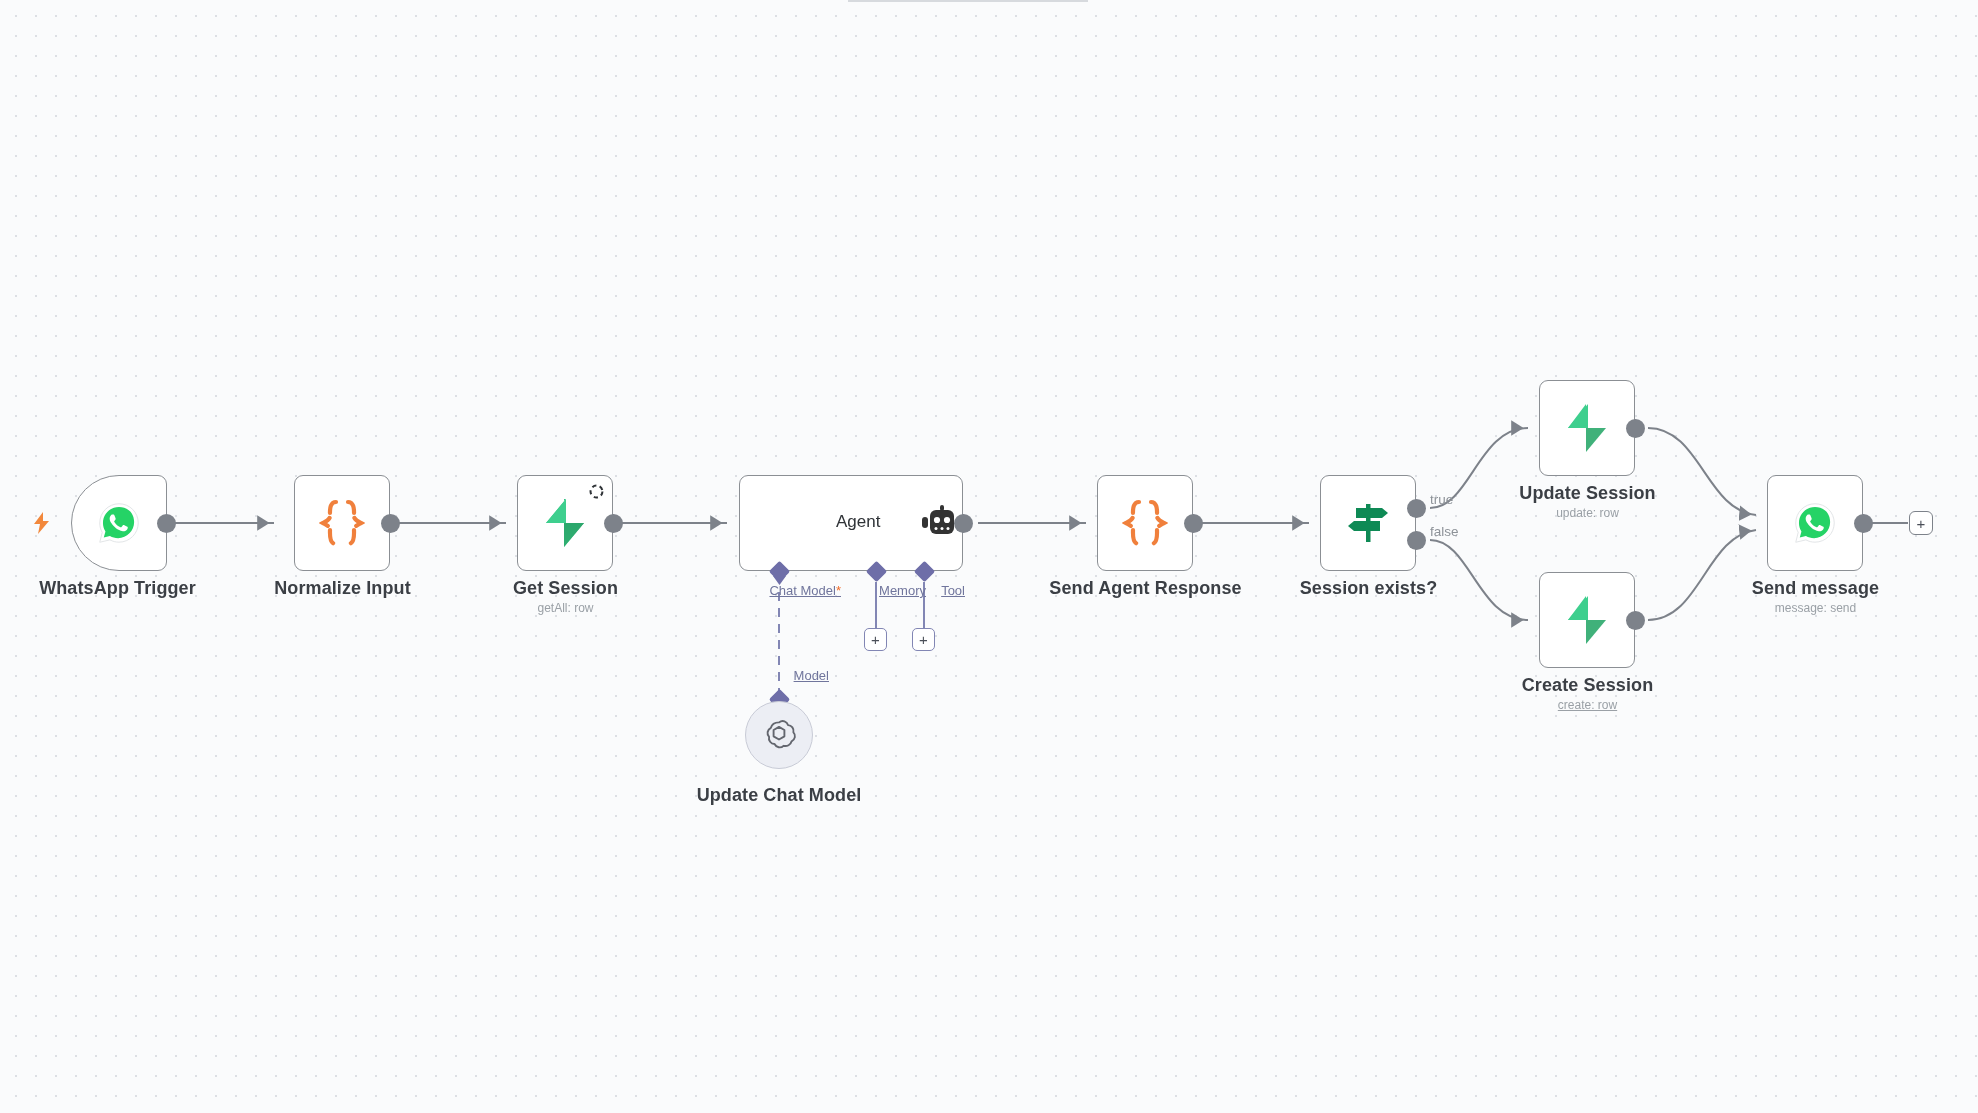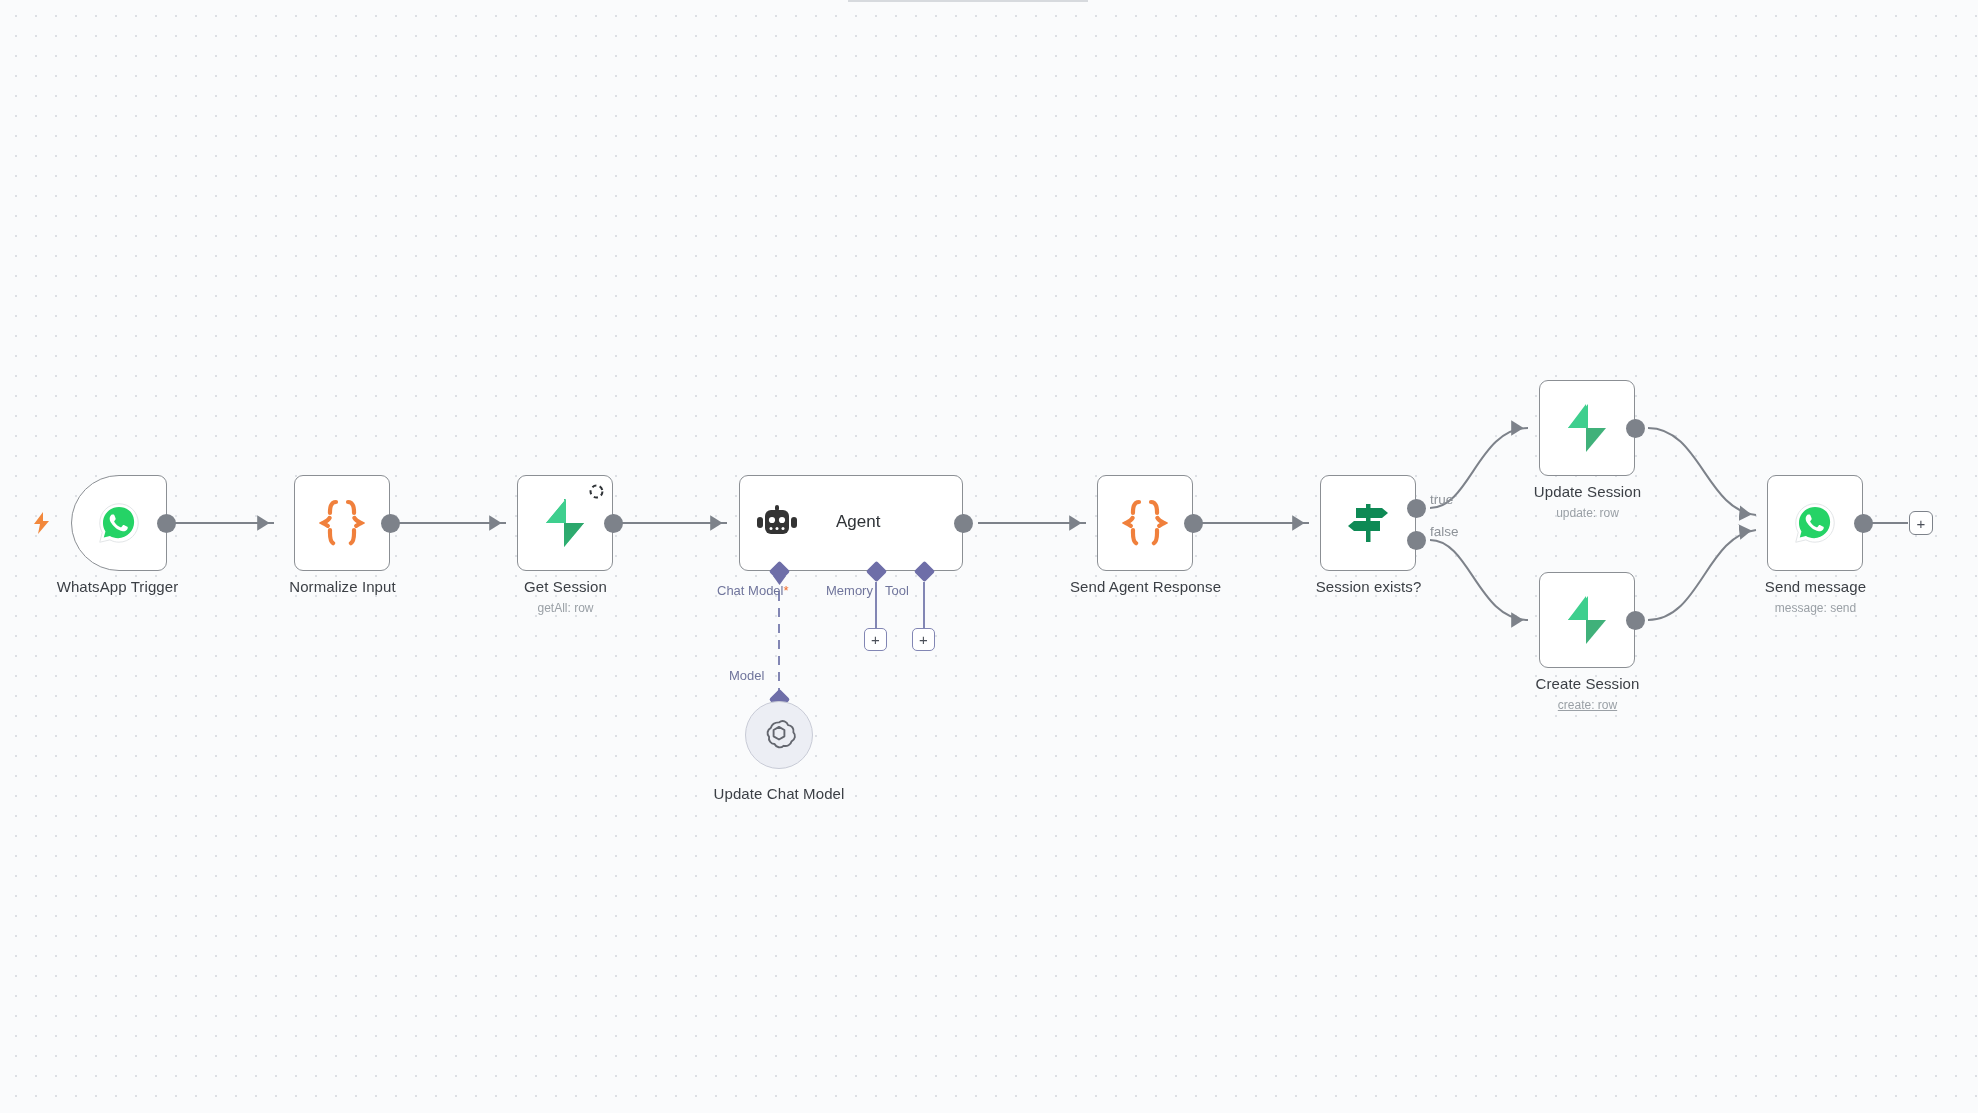--- a/index.html
+++ b/index.html
@@ -41,24 +41,25 @@
     border-radius: 50%;
     background: #eceef4;
     border: 1.4px solid #c8cbd6;
     display: flex; align-items: center; justify-content: center;
   }
 
   
   .nlabel {
     position: absolute;
     text-align: center;
-    font-size: 15px;
+    font-size: 18px;
     color: #3b3f45;
     white-space: nowrap;
     letter-spacing: .1px;
+    font-weight: bold;
   }
   .nsub {
     position: absolute;
     text-align: center;
     font-size: 12px;
     color: #9aa0a6;
     white-space: nowrap;
   }
 
   
@@ -81,21 +82,22 @@
     width: 15px; height: 15px;
     background: #6e6ea8;
     transform: rotate(45deg);
     border-radius: 2px;
   }
   .sub-label {
     position: absolute;
     font-size: 13px;
     color: #70759c;
     white-space: nowrap;
-    text-align: left;
+    text-align: right;
+    text-decoration: underline;
   }
   .req-star { color: #f06a28; font-size: 13px; }
   .plus-btn {
     position: absolute;
     width: 23px; height: 23px;
     border: 1.5px solid #8286b4;
     border-radius: 5px;
     background: #ffffff;
     display: flex; align-items: center; justify-content: center;
     font-size: 15px; color: #4b4f58; line-height: 1;
@@ -215,21 +217,21 @@
       <svg class="spinner" viewBox="0 0 20 20">
         <circle cx="10" cy="10" r="7" fill="none" stroke="#2f3337" stroke-width="2.4" stroke-dasharray="5 4"></circle>
       </svg>
     </div>
     <div class="out-dot" style="left:604px; top:514px;"></div>
     <div class="nlabel" style="left:448px; top:578px; width:235px;">Get Session</div>
     <div class="nsub" style="left:448px; top:601px; width:235px;">getAll: row</div>
   </div>
 
   <div class="node">
-    <div class="nbox wide" style="left:739px; top:475px; justify-content:flex-start; padding-left:17px;">
+    <div class="nbox wide" style="left:739px; top:475px; justify-content:flex-end; padding-left:17px;">
       <svg width="40" height="36" viewBox="0 0 40 36">
         <rect x="18" y="0" width="4" height="6" rx="2" fill="#333"></rect>
         <rect x="8" y="5" width="24" height="24" rx="6" fill="#333"></rect>
         <rect x="0" y="12" width="6" height="11" rx="3" fill="#333"></rect>
         <rect x="34" y="12" width="6" height="11" rx="3" fill="#333"></rect>
         <circle cx="15" cy="15" r="3.1" fill="#fff"></circle>
         <circle cx="25" cy="15" r="3.1" fill="#fff"></circle>
         <circle cx="14" cy="23.5" r="1.5" fill="#fff"></circle>
         <circle cx="20" cy="23.5" r="1.5" fill="#fff"></circle>
         <circle cx="26" cy="23.5" r="1.5" fill="#fff"></circle>

